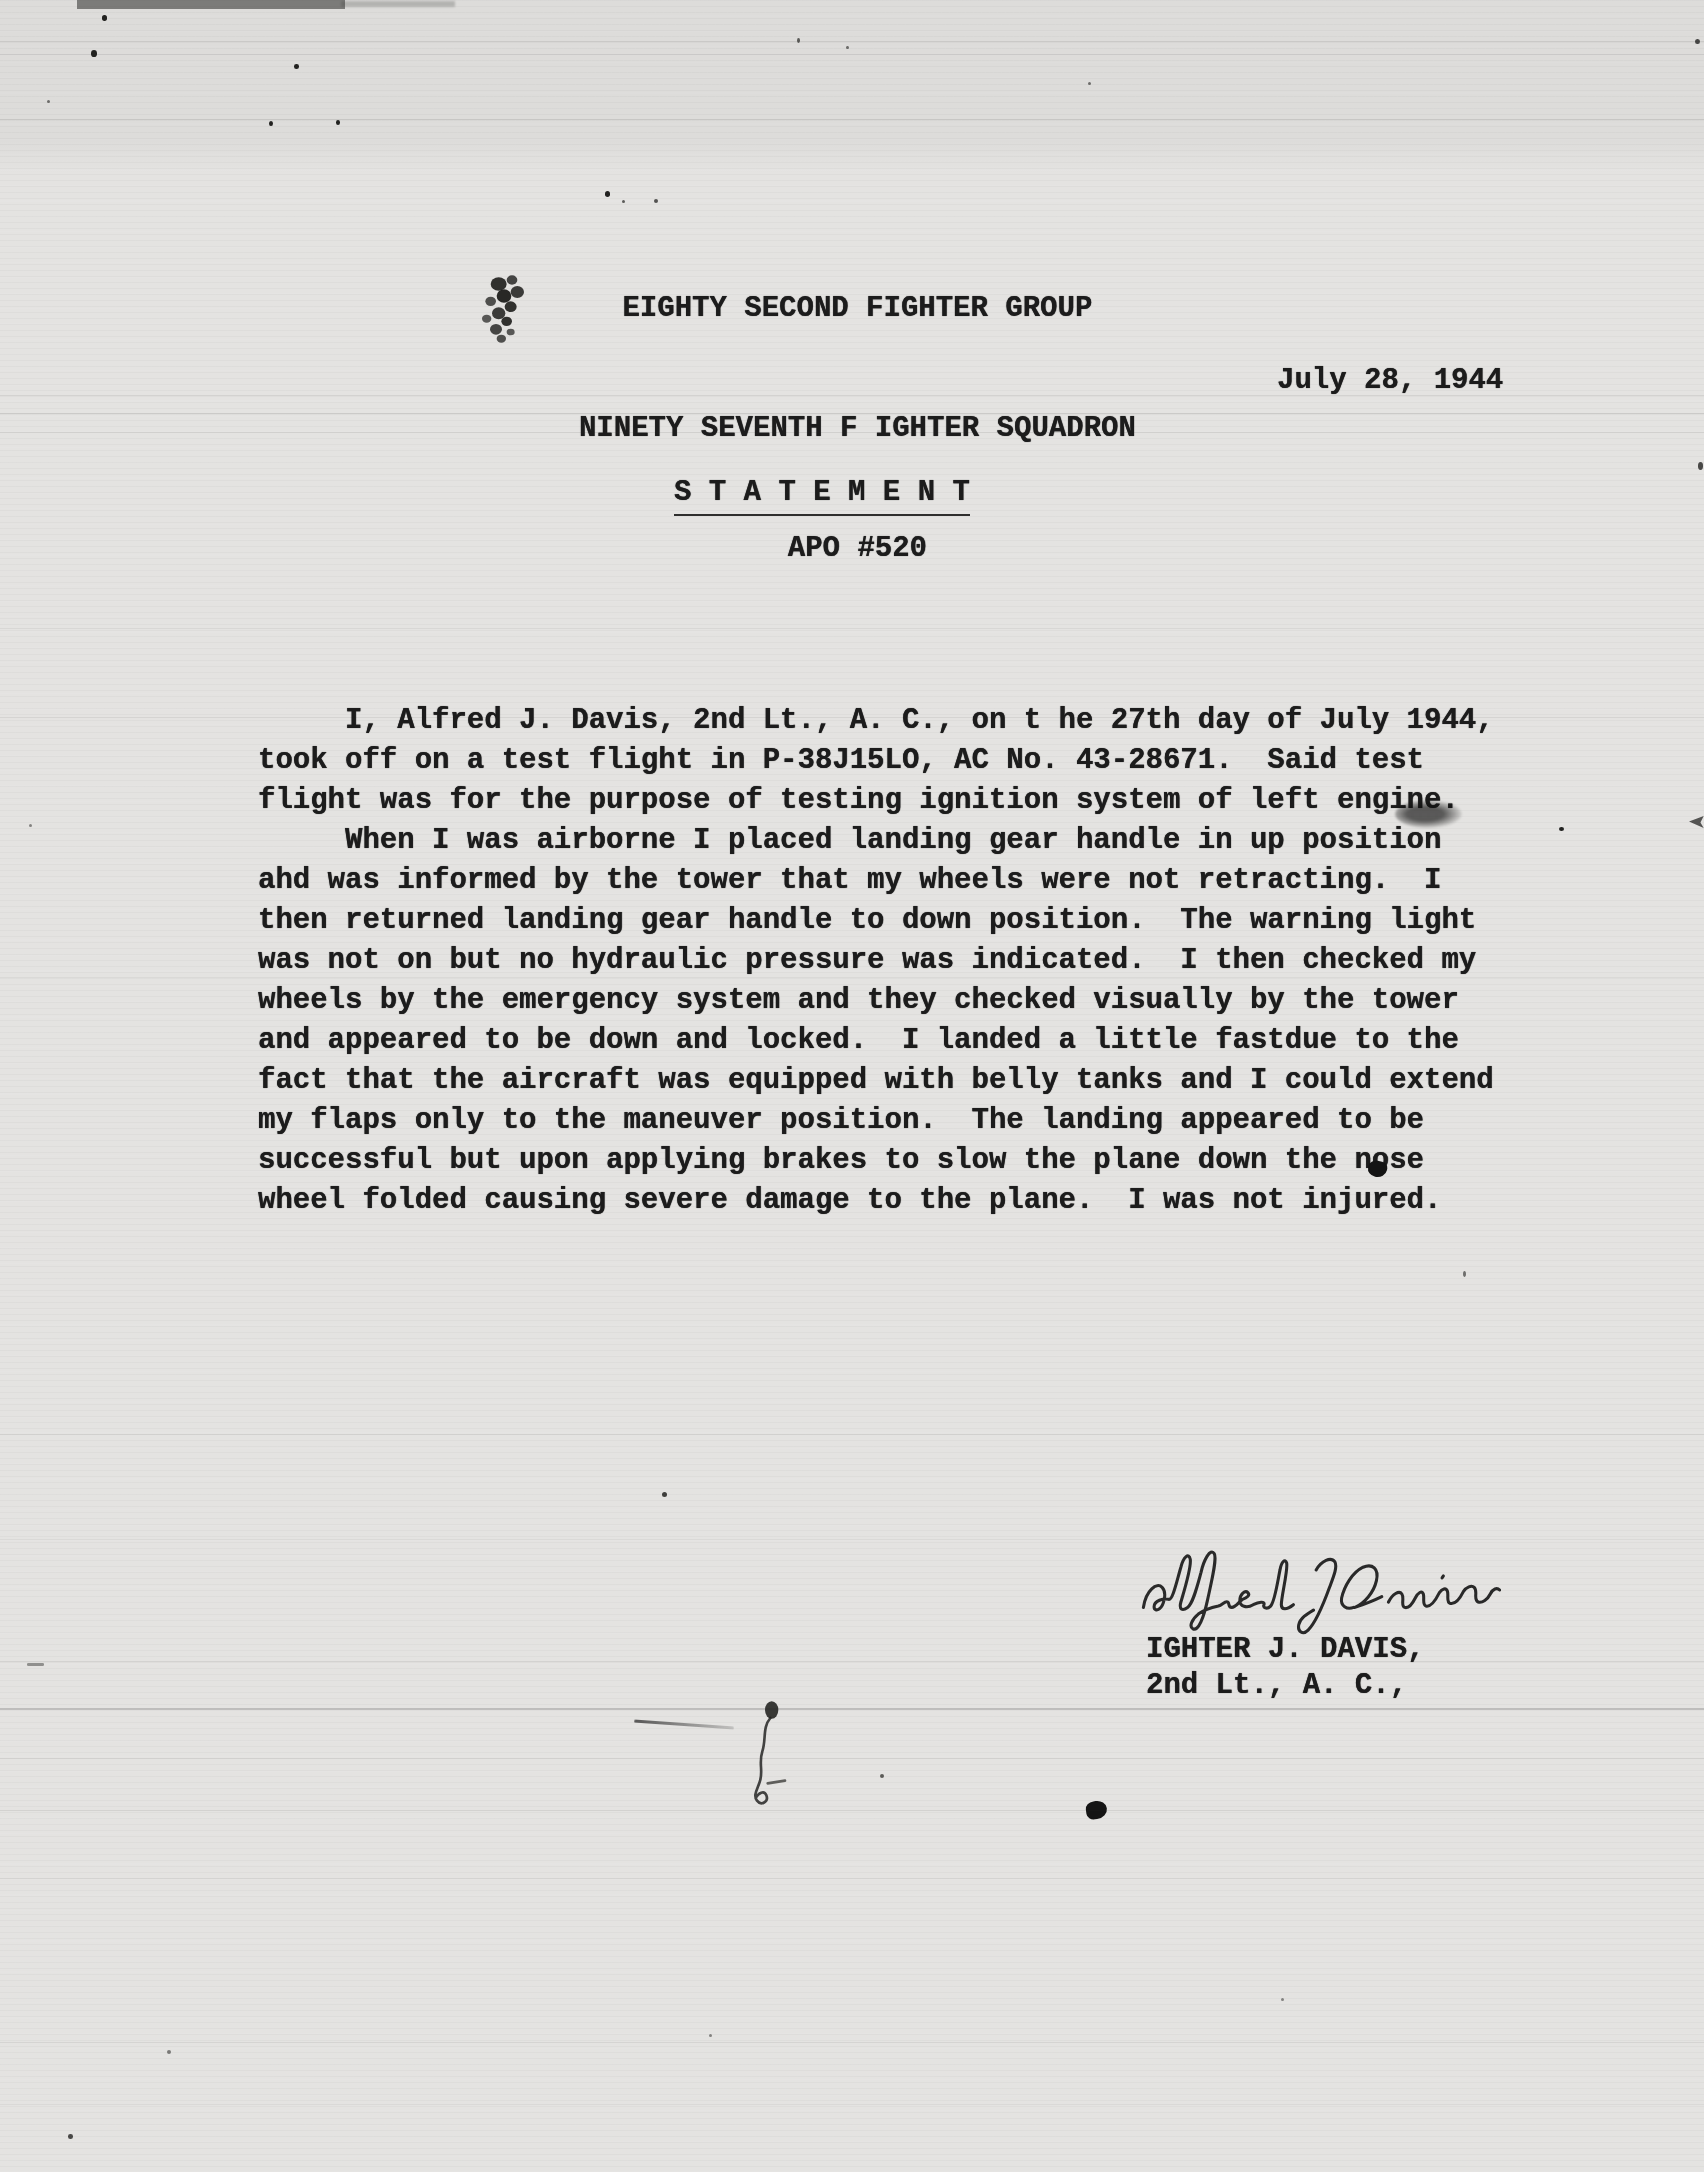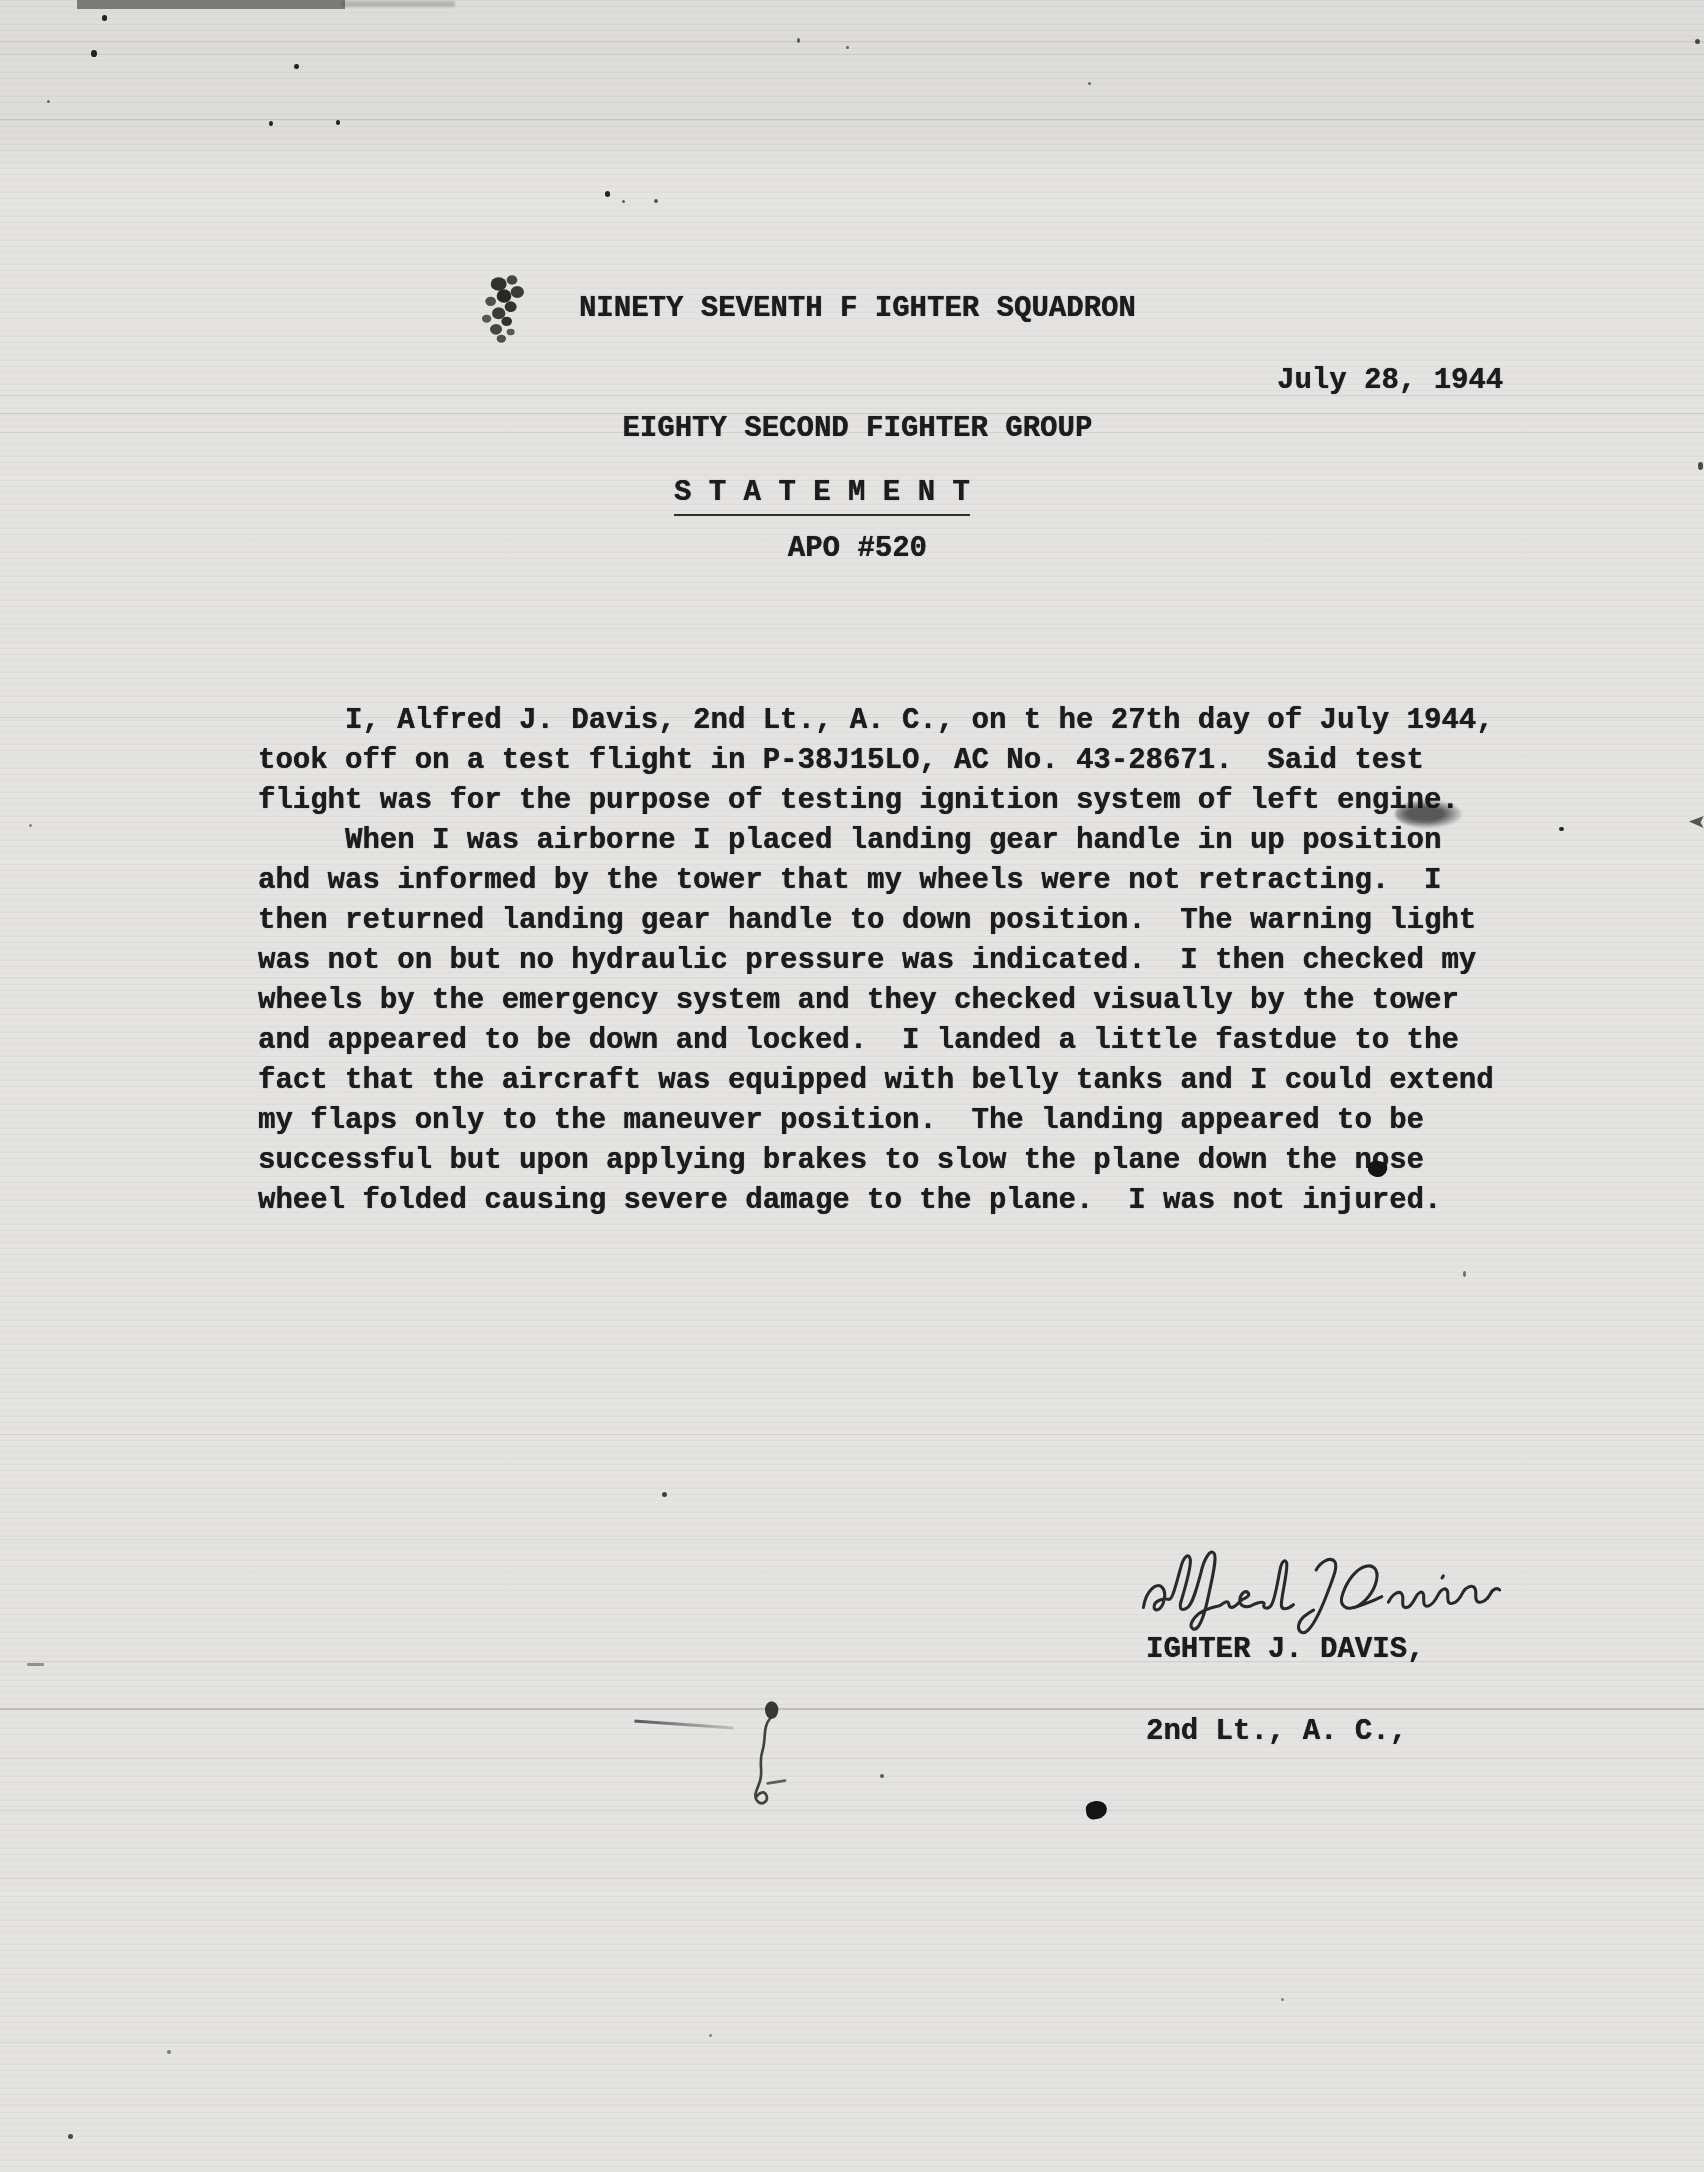--- a/index.html
+++ b/index.html
@@ -30,21 +30,21 @@
     text-align:center;line-height:40px;
   }
   .date-line{top:364px;left:1277px;line-height:33px;}
   .title-line{
     top:477px;left:674px;line-height:32px;
     border-bottom:2.7px solid rgba(25,25,25,0.9);
     padding-bottom:4.7px;
   }
   .body-block{top:701px;left:258px;line-height:40px;}
   .typed-name{top:1632px;left:1146px;line-height:36px;}
-  .typed-rank{top:1668px;left:1146px;line-height:36px;margin-top:46px;}
+  .typed-rank{top:1668px;left:1146px;line-height:36px;}
   .sig-svg{position:absolute;top:1539px;left:1134px;}
   .scan-line{position:absolute;left:0;width:100%;background:#2a2a28;pointer-events:none;}
   .speck{position:absolute;background:#222220;border-radius:50%;}
   .smudge{position:absolute;pointer-events:none;}
   .blot-svg{position:absolute;top:273px;left:476px;}
   .engine-smudge{
     top:800px;left:1395px;width:67px;height:28px;
     background:radial-gradient(ellipse at 45% 50%, rgba(15,15,15,0.65) 0 35%, rgba(15,15,15,0.25) 60%, rgba(0,0,0,0) 75%);
     filter:blur(1px);border-radius:50%;
   }
@@ -64,22 +64,22 @@
     transform:rotate(4deg);border-radius:2px;filter:blur(0.4px);
   }
   .dash-mark{position:absolute;top:1663px;left:27px;width:17.4px;height:3.3px;background:#4a4a48;opacity:0.55;border-radius:1.3px;}
 </style>
 </head>
 <body>
 
 <div class="page">
 
   <div class="tw header-block">
+    <div>EIGHTY SECOND FIGHTER GROUP</div>
     <div>NINETY SEVENTH F IGHTER SQUADRON</div>
-    <div>EIGHTY SECOND FIGHTER GROUP</div>
     <div>APO #520</div>
   </div>
 
   <div class="tw date-line">July 28, 1944</div>
 
   <div class="tw title-line">S T A T E M E N T</div>
 
   <div class="tw body-block">     I, Alfred J. Davis, 2nd Lt., A. C., on t he 27th day of July 1944,
 took off on a test flight in P-38J15LO, AC No. 43-28671.  Said test
 flight was for the purpose of testing ignition system of left engine.

